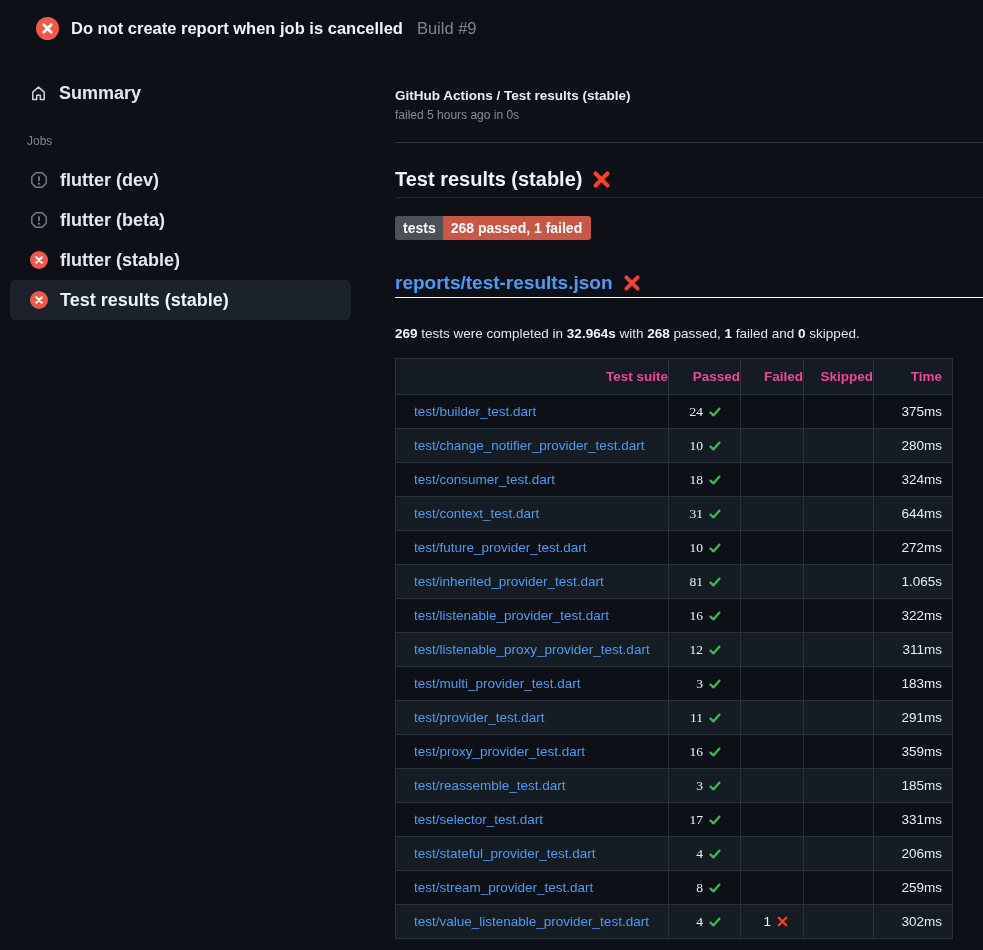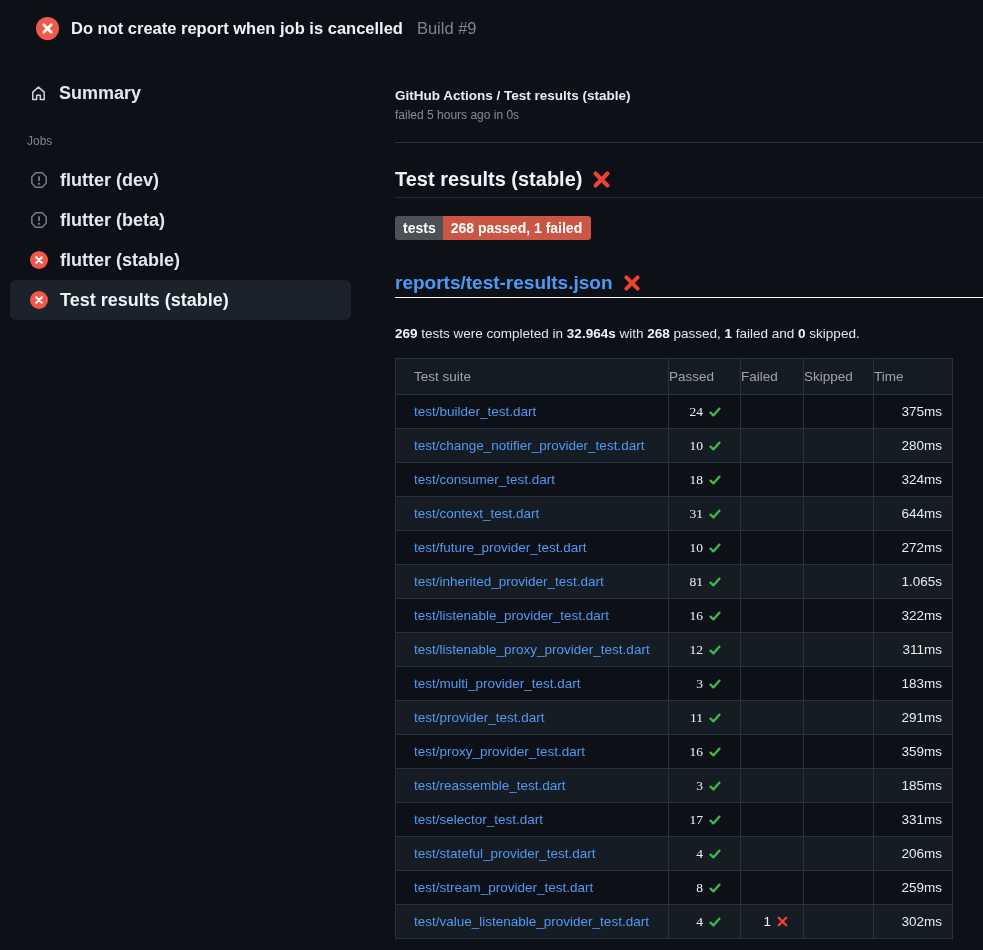--- a/index.html
+++ b/index.html
@@ -59,21 +59,21 @@
   .summary-line { margin-top:28px; font-size:13.5px; color:#dfe6ec; }
   .summary-line b { font-weight:700; color:#eef3f8; }
 
   
   table.results {
     margin-top:17px; border-collapse:collapse; table-layout:fixed;
     width:557px; font-size:13.5px;
   }
   table.results th, table.results td { border:1px solid #2b313a; }
   table.results thead tr { background:#151b23; height:36px; }
-  table.results th { font-weight:400; color:#a3a3a3; text-align:left; }
+  table.results th { font-weight:700; color:#ec4899; text-align:right; }
   table.results tbody tr { height:34px; background:#0d1117; }
   table.results tbody tr:nth-child(even) { background:#161c24; }
   th.c-suite, td.c-suite { width:273px; text-align:left; padding-left:18px; }
   th.c-passed, td.c-passed { width:72px; }
   th.c-failed, td.c-failed { width:63px; }
   th.c-skipped, td.c-skipped { width:70px; }
   th.c-time, td.c-time { width:79px; text-align:right; padding-right:10px; }
   td.c-suite a { color:#5299f0; text-decoration:none; }
   td.c-num { text-align:right; }
   td.c-passed { padding-right:18px;font-family:Liberation Serif, serif; }

